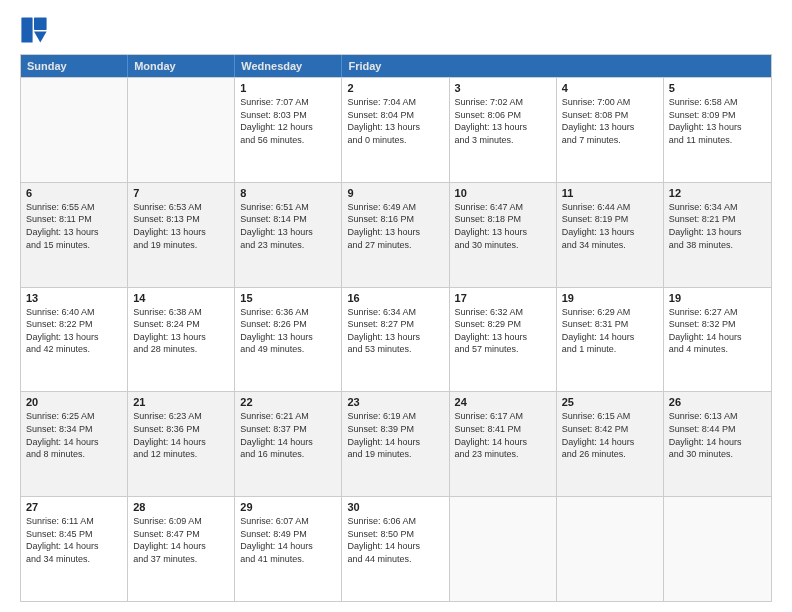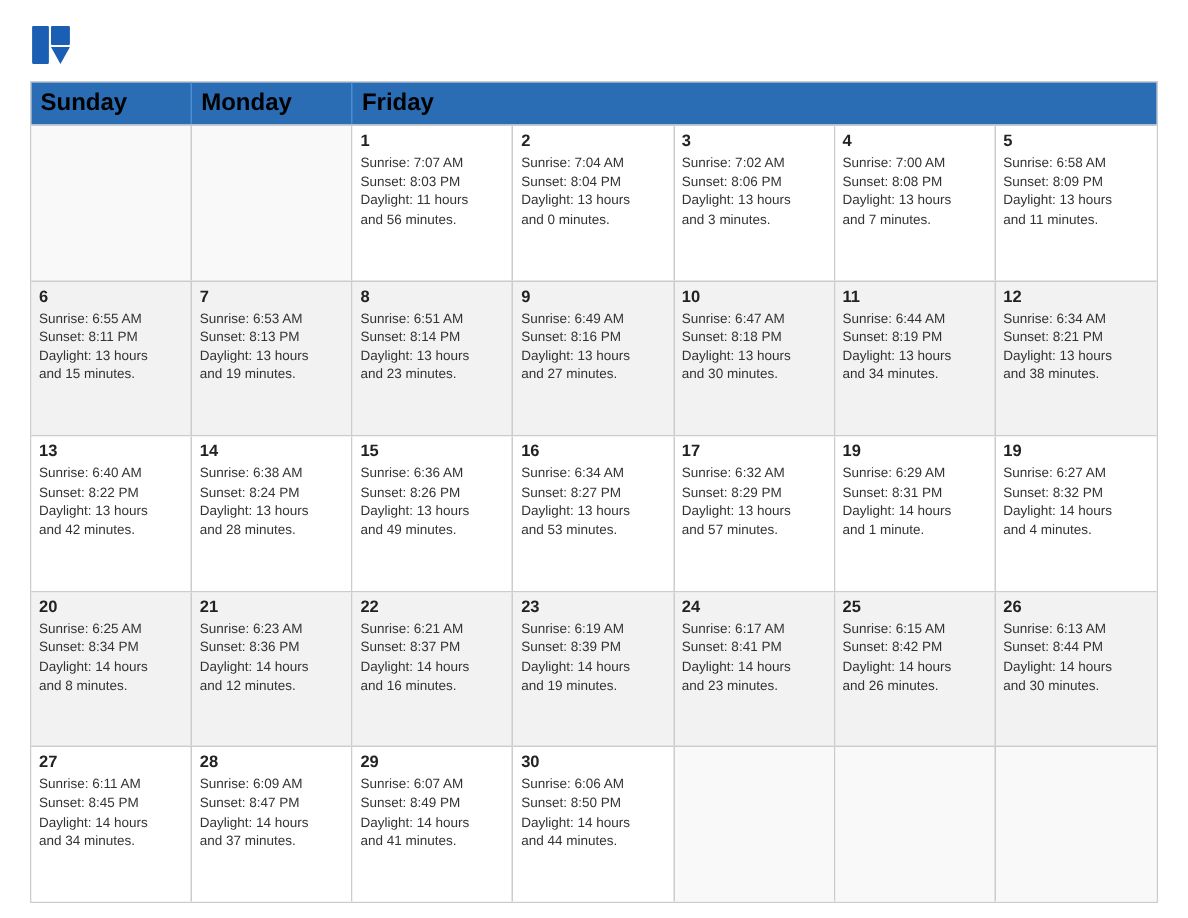--- a/index.html
+++ b/index.html
@@ -59,22 +59,22 @@
       display: flex;
       flex-direction: column;
       border: 1px solid #ccc;
     }
     .cal-header-row {
       display: grid;
       grid-template-columns: repeat(7, 1fr);
       background: #2a6db5;
     }
     .cal-header-cell {
-      color: #000000;
-      font-size: 16px;
+      color: #e5e5e5;
+      font-size: 11px;
       font-weight: bold;
       padding: 5px 6px;
       text-align: left;
       border-right: 1px solid #4a8fd0;
     }
     .cal-header-cell:last-child { border-right: none; }
     .cal-body {
       flex: 1;
       display: flex;
       flex-direction: column;
@@ -129,31 +129,32 @@
     <div class="title-block">
       <div class="main-title"></div>
       <div class="subtitle"></div>
     </div>
   </div>
 
   <div class="calendar">
     <div class="cal-header-row">
     <div class="cal-header-cell">Sunday</div>
         <div class="cal-header-cell">Monday</div>
+        <div class="cal-header-cell">Wednesday</div>
         <div class="cal-header-cell">Friday</div>
       </div>
     <div class="cal-body">
     <div class="cal-row">
           <div class="cal-cell empty"></div>
           <div class="cal-cell empty"></div>
           <div class="cal-cell">
             <span class="day-num">1</span>
             <span class="info-line">Sunrise: 7:07 AM</span>
             <span class="info-line">Sunset: 8:03 PM</span>
-            <span class="info-line">Daylight: 11 hours</span>
+            <span class="info-line">Daylight: 12 hours</span>
             <span class="info-line">and 56 minutes.</span>
           </div>
           <div class="cal-cell">
             <span class="day-num">2</span>
             <span class="info-line">Sunrise: 7:04 AM</span>
             <span class="info-line">Sunset: 8:04 PM</span>
             <span class="info-line">Daylight: 13 hours</span>
             <span class="info-line">and 0 minutes.</span>
           </div>
           <div class="cal-cell">

